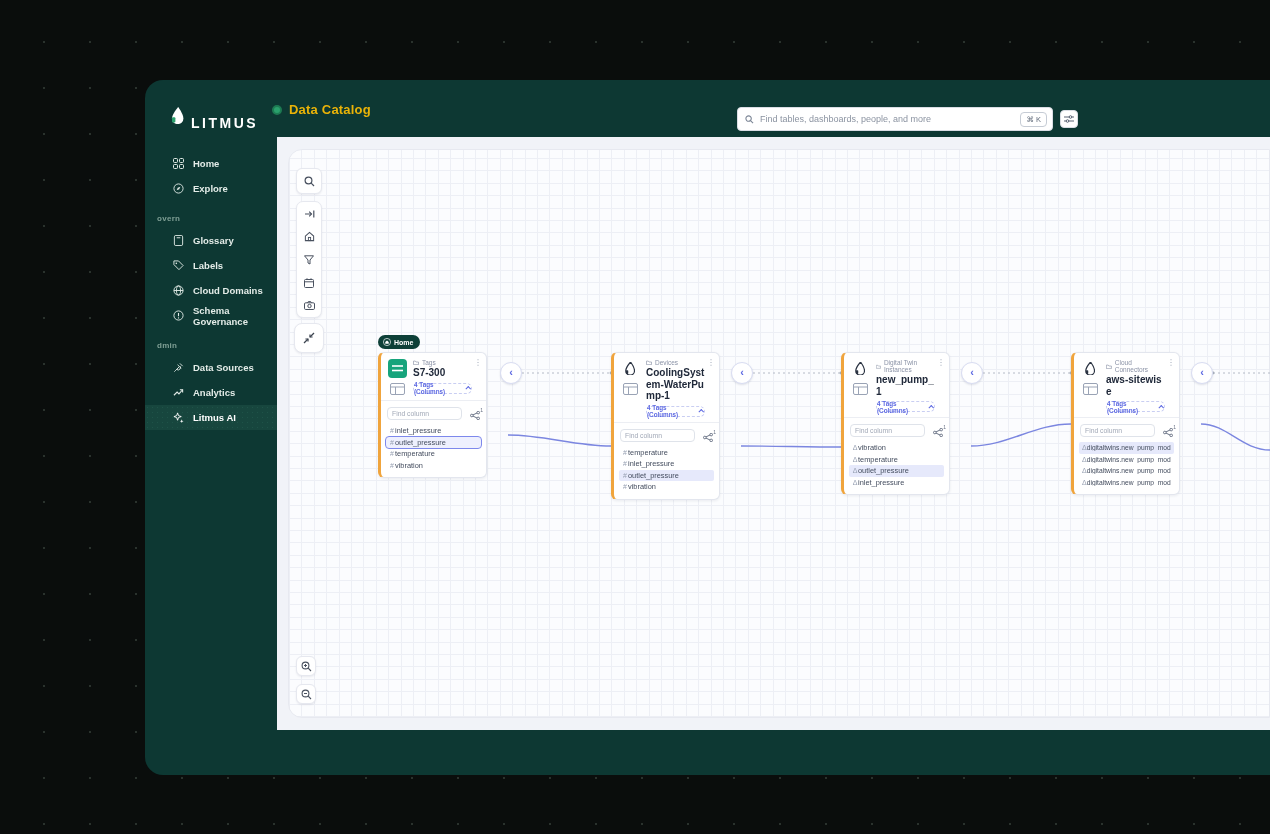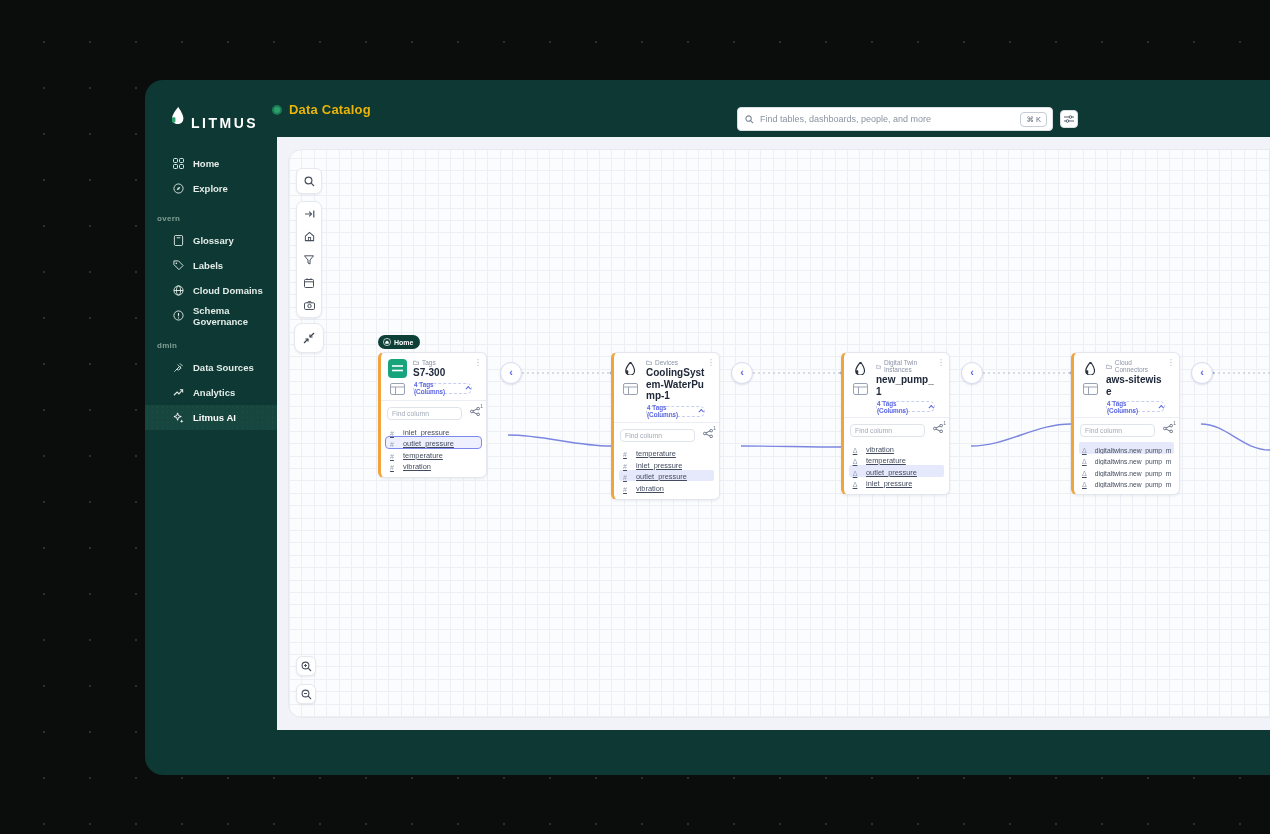--- a/index.html
+++ b/index.html
@@ -67,28 +67,28 @@
   .meta-col { flex:1; min-width:0; padding-right:8px; }
   .cat { display:flex; align-items:center; gap:3px; color:#8a92a6; font-size:6.5px; }
   .card-title { color:#20293a; font-size:10px; font-weight:700; line-height:1.15; margin-top:1px; word-break:break-all; }
   .pill { margin-top:4px; height:11px; border:1px dashed #c9cef2; border-radius:999px;
     display:flex; align-items:center; justify-content:center; gap:3px; color:#5c68e2; font-size:6.3px; font-weight:700; cursor:pointer; }
   .pill .caret { width:4px; height:4px; border-left:1px solid #5c68e2; border-top:1px solid #5c68e2;
     transform:rotate(45deg) translateY(1px); }
   .kebab { position:absolute; right:4px; top:5px; width:8px; text-align:center; color:#9aa3b3; font-size:8px;
     letter-spacing:0; cursor:pointer; }
   .kebab::before { content:"\22EE"; }
-  .card-find { display:flex; align-items:flex-start; gap:8px; padding:6px 6px 3px 6px; }
+  .card-find { display:flex; align-items:flex-end; gap:8px; padding:6px 6px 3px 6px; }
   .card-find input { flex:1; min-width:0; height:13px; border:1px solid #dfe3ea; border-radius:4px;
     font-size:6.8px; padding:0 4px; color:#3c4454; outline:none; font-family:inherit; }
   .card-find input::placeholder { color:#a2a9b7; }
   .lin-ic { position:relative; flex:0 0 auto; }
   .lin-ic sup { position:absolute; top:-4px; right:-3px; font-size:5px; color:#6a7386; }
   .cols { padding:2px 5px 6px 5px; }
-  .col-row { display:flex; align-items:flex-end; gap:8px; height:11.5px; padding:0 3px; color:#434c5e; font-size:7.4px;text-decoration:underline; }
+  .col-row { display:flex; align-items:center; gap:0; height:11.5px; padding:0 3px; color:#434c5e; font-size:7.4px; }
   .col-row .cic { color:#98a1b3; font-size:7px; font-style:normal; line-height:1; width:6px; text-align:center; }
   .cic.num::before { content:"#"; }
   .cic.attr::before { content:"\0394"; }
   .col-row span { white-space:nowrap; overflow:hidden; }
   .col-row.sel-a { background:#eef0fe; outline:1px solid #7d88ec; border-radius:3px; }
   .col-row.sel-b { background:#e6e9fb; border-radius:2px; }
   .card.c4 .col-row { font-size:6.7px; }
   
   .collapse-btn { position:absolute; top:225px; width:22px; height:22px; background:#fff; border:1px solid #d9ddf2;
     border-radius:50%; box-shadow:0 1px 2px rgba(25,35,70,.12); display:flex; align-items:center; justify-content:center;

